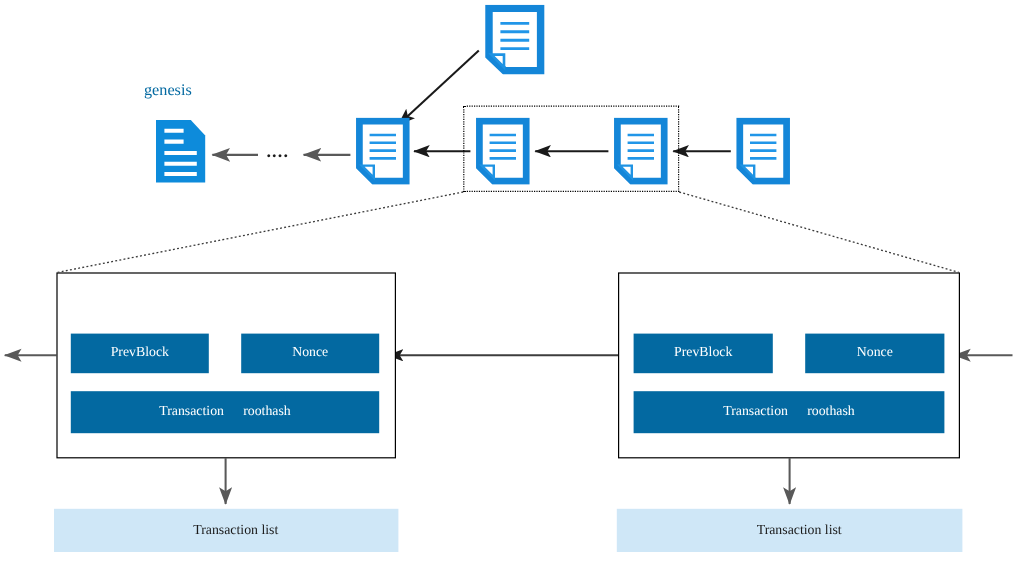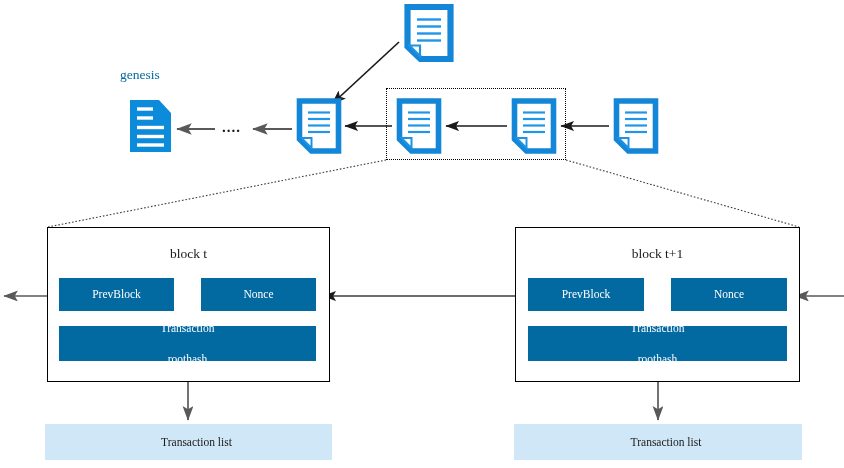--- a/index.html
+++ b/index.html
@@ -64,21 +64,21 @@
     background:#0369a1;
     color:#ffffff;
     display:flex;
     align-items:center;
     justify-content:center;
     text-align:center;
     font-size:11.5px;
     line-height:1.22;
     box-sizing:border-box;
   }
-  .field-box.two-line{ flex-direction:column;gap:16px; }
+  .field-box.two-line{ flex-direction:row;gap:16px; }
   
   .txlist-box{
     position:absolute;
     background:#cfe7f7;
     color:#1a1a1a;
     display:flex;
     align-items:center;
     justify-content:center;
     font-size:11.5px;
     box-sizing:border-box;
@@ -235,31 +235,29 @@
         <line x1="12" y1="21" x2="34" y2="21"></line>
         <line x1="12" y1="27.5" x2="34" y2="27.5"></line>
         <line x1="12" y1="34" x2="34" y2="34"></line>
       </g>
     </svg>
   </div>
 
   <div class="dotted-rect" style="left:386px; top:88px; width:180px; height:72px;"></div>
 
   <div class="block-box" style="left:47px; top:227px; width:283px; height:155px;">
-    <div class="block-title" style="top:19px;">block t</div>
     <div class="field-box" style="left:11px; top:50px; width:115px; height:33px;">PrevBlock</div>
     <div class="field-box" style="left:153px; top:50px; width:115px; height:33px;">Nonce</div>
     <div class="field-box two-line" style="left:11px; top:98px; width:257px; height:35px;">
       <span>Transaction</span>
       <span>roothash</span>
     </div>
   </div>
 
   <div class="block-box" style="left:515px; top:227px; width:285px; height:155px;">
-    <div class="block-title" style="top:19px;">block t+1</div>
     <div class="field-box" style="left:12px; top:50px; width:116px; height:33px;">PrevBlock</div>
     <div class="field-box" style="left:155px; top:50px; width:116px; height:33px;">Nonce</div>
     <div class="field-box two-line" style="left:12px; top:98px; width:259px; height:35px;">
       <span>Transaction</span>
       <span>roothash</span>
     </div>
   </div>
 
   <div class="txlist-box" style="left:45px; top:424px; width:287px; height:36px;">Transaction list</div>
 

